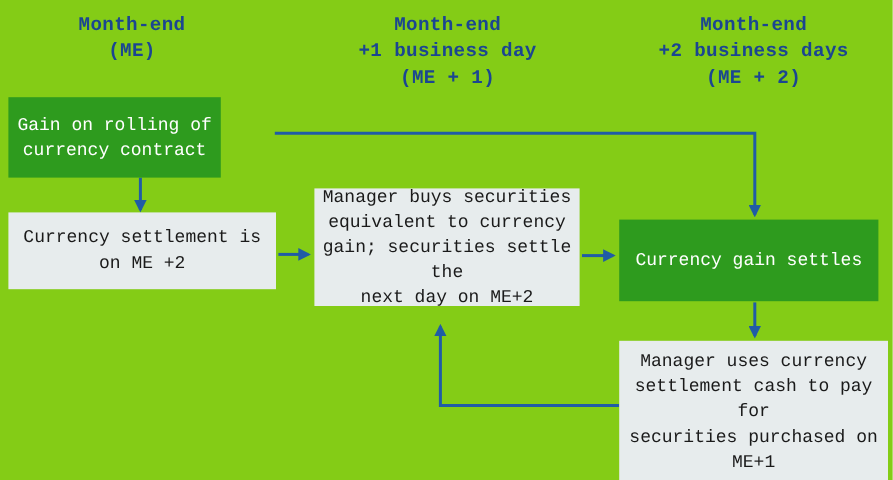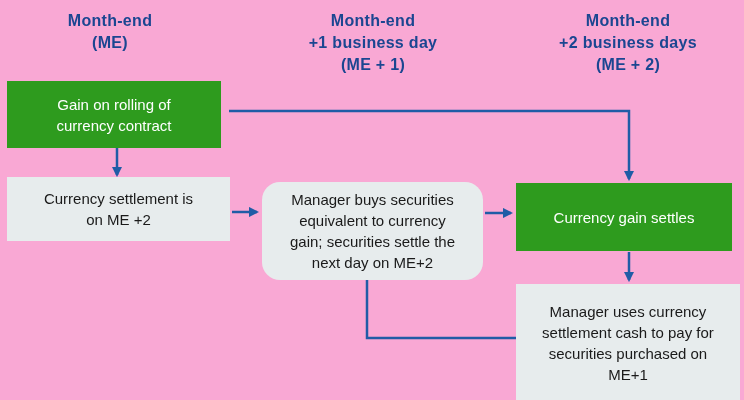--- a/index.html
+++ b/index.html
@@ -1,21 +1,21 @@
 <!DOCTYPE html>
 <html style="--green: #2e9b1e; --header-blue: #1b4691; --arrow-blue: #205ca6; --gray-box: #e7eced;"><head>
 <meta charset="utf-8">
 <style>
   html, body { margin: 0; padding: 0; background: #ffffff; }
   .canvas {
     position: relative;
     width: 744px;
     height: 400px;
-    background: #f9a8d4;
-    font-family: Liberation Sans, sans-serif;
+    background: #84cc16;
+    font-family: Liberation Mono, monospace;
     overflow: hidden;
   }
   .col-header {
     position: absolute;
     top: 10px;
     text-align: center;
     font-weight: bold;
     font-size: 16px;
     line-height: 22px;
     letter-spacing: 0.3px;
@@ -36,23 +36,23 @@
     box-sizing: border-box;
     padding: 4px 6px;
   }
   .box .box-label {
     text-align: center;
     white-space: pre-line;
   }
   .box.green { background: var(--green, #2e9b1e); color: #ffffff; }
   .box.gray  { background: var(--gray-box, #e7eced); color: #1a1a1a; }
 
-  #box-gain       { left: 7px;   top: 81px;  width: 214px; height: 67px; }
+  #box-gain       { left: 7px;   top: 81px;  width: 177px; height: 67px; }
   #box-settlement { left: 7px;   top: 177px; width: 223px; height: 64px; }
-  #box-buys       { left: 262px; top: 182px; width: 221px; height: 98px; border-radius: 18px; }
+  #box-buys       { left: 262px; top: 157px; width: 221px; height: 98px; }
   #box-settles    { left: 516px; top: 183px; width: 216px; height: 68px; }
   #box-uses       { left: 516px; top: 284px; width: 224px; height: 118px; }
 
   .connector-layer {
     position: absolute;
     left: 0; top: 0;
     width: 744px; height: 400px;
     pointer-events: none;
   }
   .connector {

